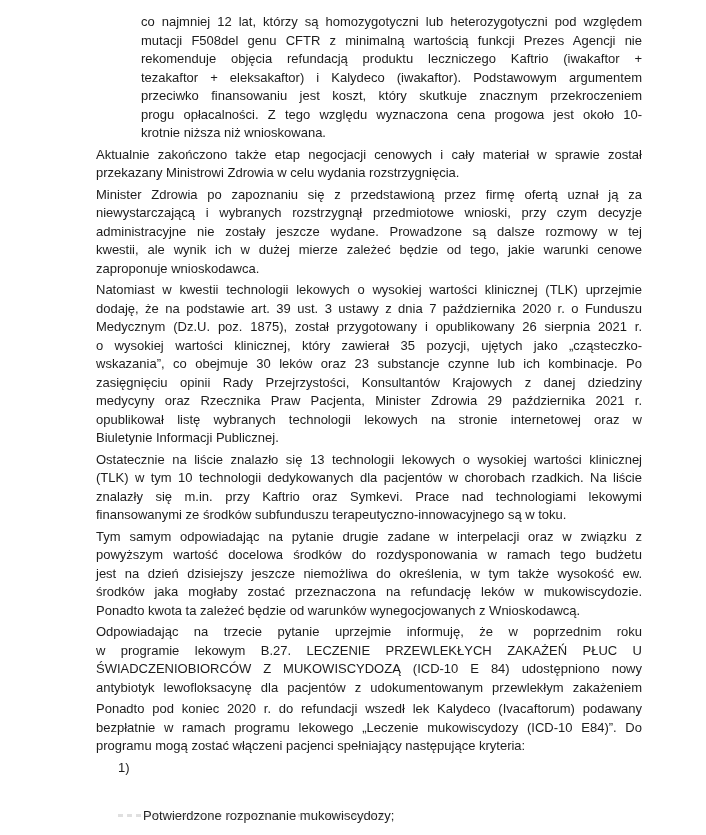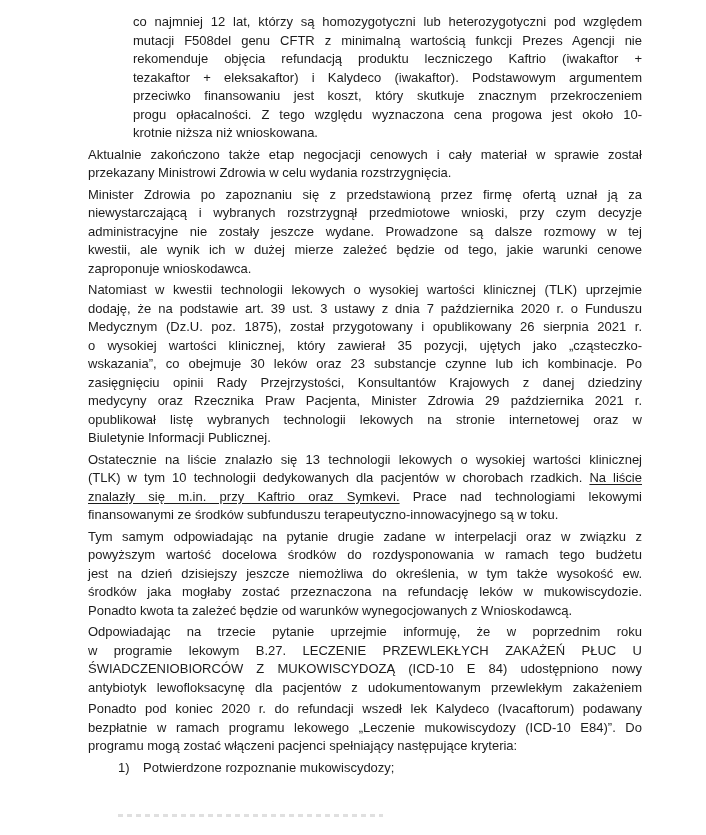--- a/index.html
+++ b/index.html
@@ -1,32 +1,32 @@
 <!DOCTYPE html>
 <html><head>
 <meta charset="utf-8">
 <style>
   html, body { margin:0; padding:0; background:#ffffff; }
   .page {
     position:relative; width:706px; height:835px; background:#ffffff;
     overflow:hidden; font-family:"Liberation Sans", sans-serif; color:#1c1c1c;
   }
   .doc { position:absolute; left:88px; top:13px; width:554px; font-size:13px; }
-  .para { margin:0 0 3px 0; }
+  .para { margin:0 0 3px 8px; }
   .para.indent { padding-left:45px; }
   .line {
     min-height:18.5px; line-height:18.5px;
     text-align:justify; text-align-last:justify;
     overflow:visible; white-space:normal;
   }
   .line.last { text-align:center; text-align-last:left; }
-  .u { text-decoration:underline; text-underline-offset:2px; }
+  .u { text-underline-offset:2px; }
   .list-row { margin-top:3px; padding-left:30px; display:flex; line-height:18.5px; }
   .list-marker { flex:0 0 25px; width:25px; }
-  .list-text { flex:1 1 auto; }
+  .list-text { flex:1 1 auto;margin-top:48px; }
   .faint-next-line {
     position:absolute; left:118px; top:814px; width:265px; height:3px; opacity:0.32;
     background:repeating-linear-gradient(90deg,#9d9d9d 0 5px, transparent 5px 9px);
   }
 </style>
 </head>
 <body>
 
 <div class="page">
   <div class="doc">

